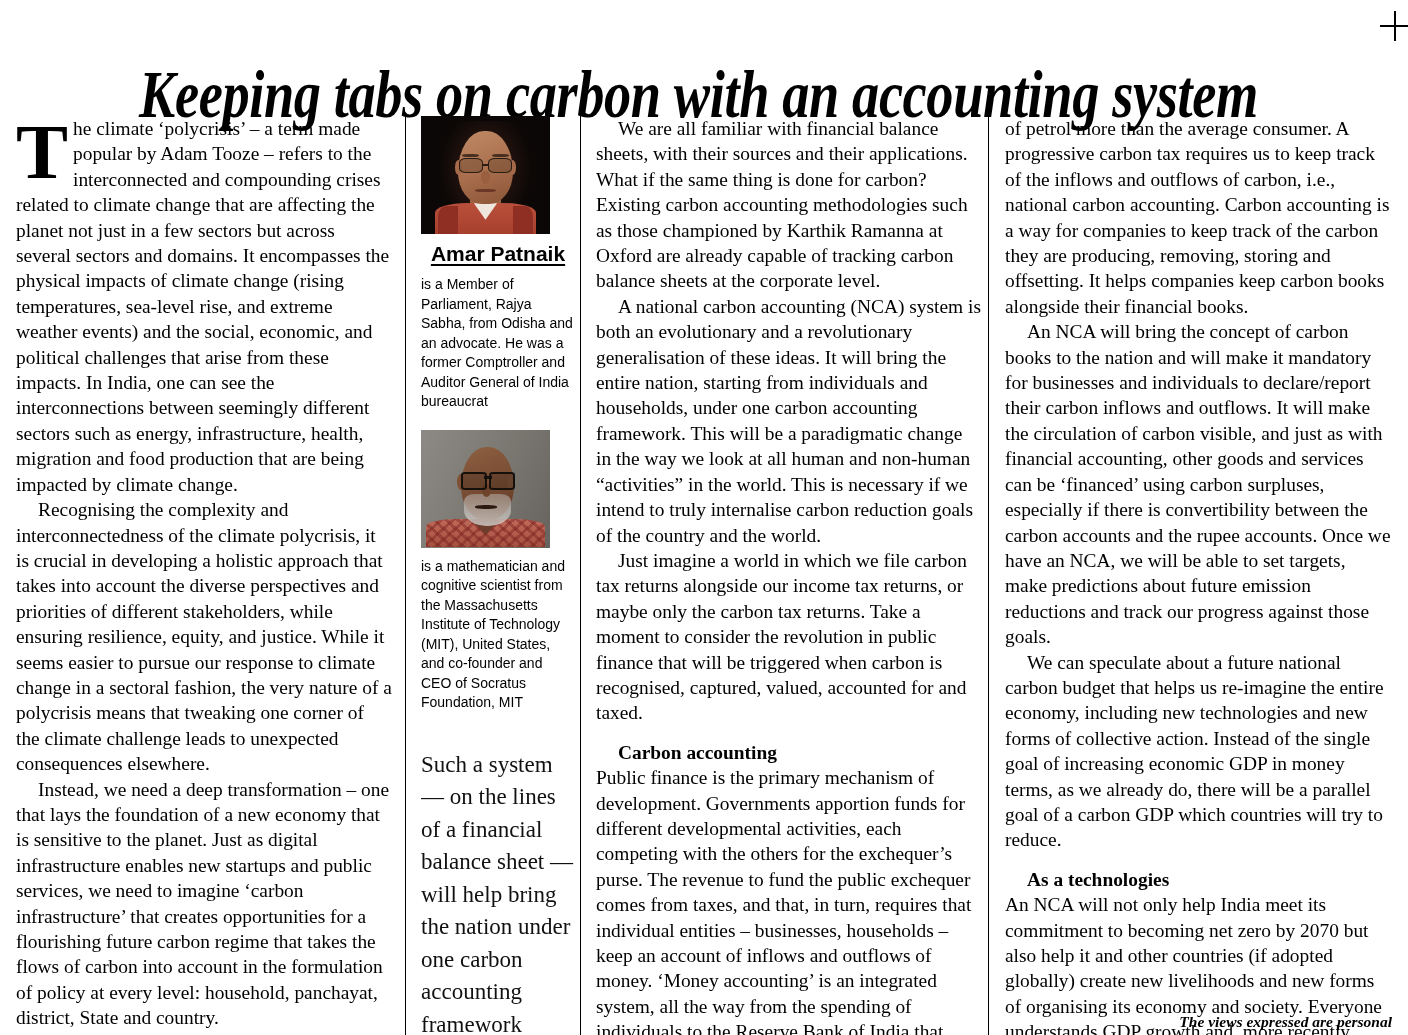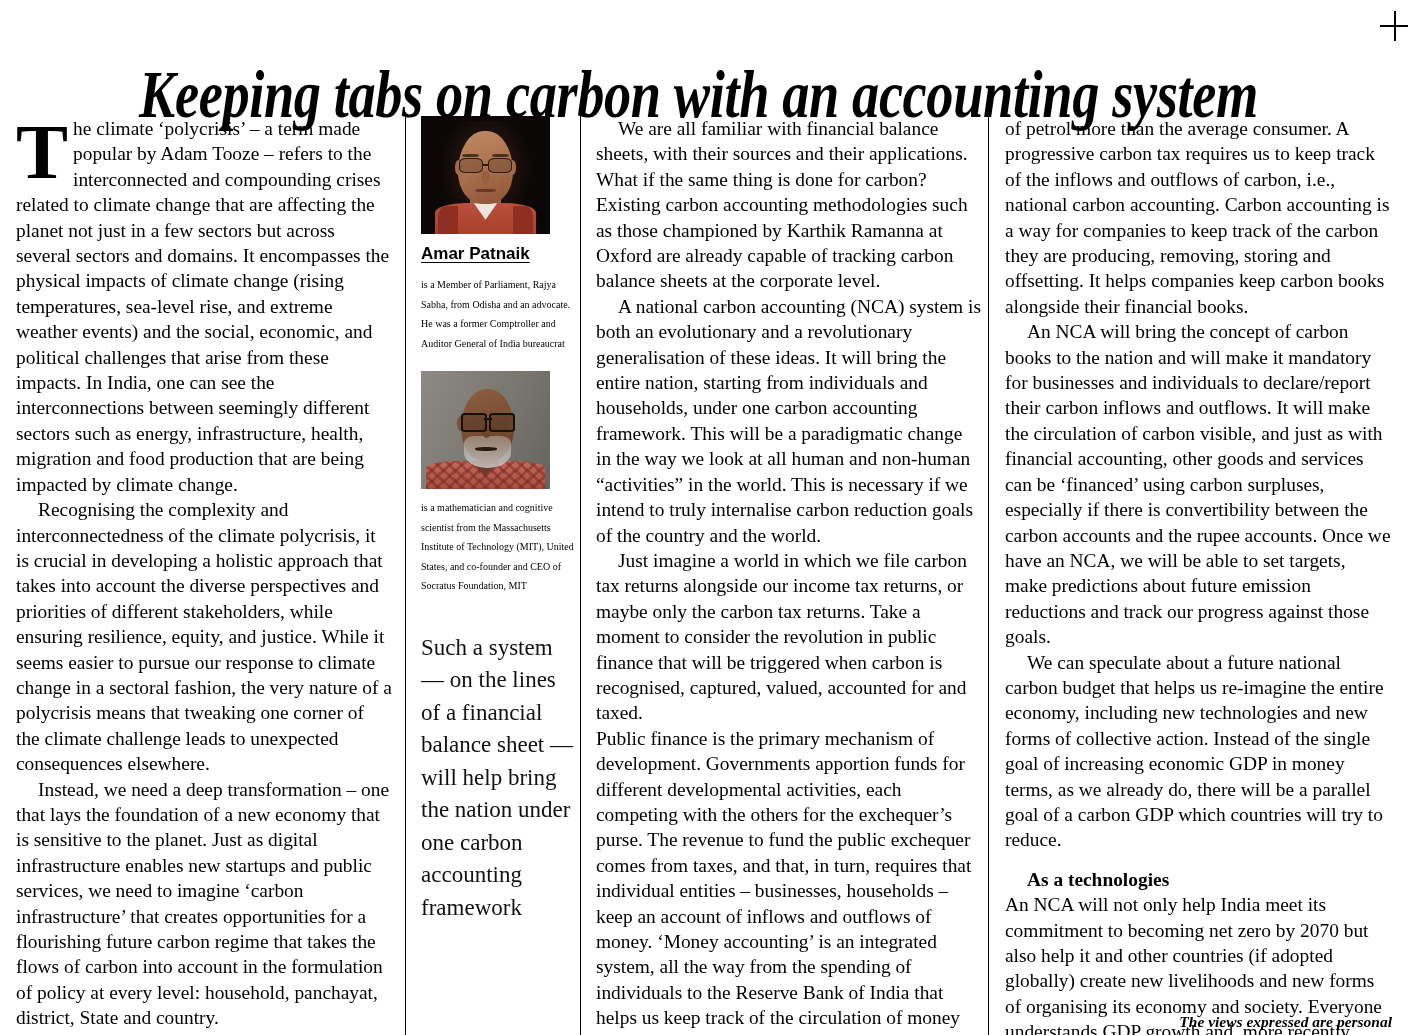--- a/index.html
+++ b/index.html
@@ -121,30 +121,31 @@
   .author-photo {
     width: 129px;
     height: 118px;
     position: relative;
     overflow: hidden;
     margin-bottom: 9px;
   }
   .author-name {
     font-family: "Liberation Sans", sans-serif;
     font-weight: 700;
-    font-size: 17px;
+    font-size: 21px;
     line-height: 21px;
     text-decoration: underline;
     text-underline-offset: 3px;
     margin-bottom: 11px;
     color: #000;
+    text-align: center;
   }
   .author-bio {
-    font-family: Liberation Serif, serif;
-    font-size: 10px;
+    font-family: Liberation Sans, sans-serif;
+    font-size: 14px;
     line-height: 19.5px;
     color: #000;
     margin-bottom: 18px;
   }
 
   .pullquote {
     font-family: "Liberation Serif", serif;
     font-size: 23px;
     line-height: 32.5px;
     color: #111;
@@ -370,20 +371,21 @@
       <div class="author-bio">is a mathematician and cognitive scientist from the Massachusetts Institute of Technology (MIT), United States, and co-founder and CEO of Socratus Foundation, MIT</div>
     </div>
 
     <div class="pullquote">Such a system — on the lines of a financial balance sheet — will help bring the nation under one carbon accounting framework</div>
   </div>
 
   <div class="col col-3 body-text">
     <p>We are all familiar with financial balance sheets, with their sources and their applications. What if the same thing is done for carbon? Existing carbon accounting methodologies such as those championed by Karthik Ramanna at Oxford are already capable of tracking carbon balance sheets at the corporate level.</p>
     <p>A national carbon accounting (NCA) system is both an evolutionary and a revolutionary generalisation of these ideas. It will bring the entire nation, starting from individuals and households, under one carbon accounting framework. This will be a paradigmatic change in the way we look at all human and non-human “activities” in the world. This is necessary if we intend to truly internalise carbon reduction goals of the country and the world.</p>
     <p>Just imagine a world in which we file carbon tax returns alongside our income tax returns, or maybe only the carbon tax returns. Take a moment to consider the revolution in public finance that will be triggered when carbon is recognised, captured, valued, accounted for and taxed.</p>
+    <p class="subhead">Carbon accounting</p>
     <p class="noindent">Public finance is the primary mechanism of development. Governments apportion funds for different developmental activities, each competing with the others for the exchequer’s purse. The revenue to fund the public exchequer comes from taxes, and that, in turn, requires that individual entities – businesses, households – keep an account of inflows and outflows of money. ‘Money accounting’ is an integrated system, all the way from the spending of individuals to the Reserve Bank of India that helps us keep track of the circulation of money within the system. The keeping of accounts makes money visible and makes public finance possible.</p>
 
   </div>
 
   <div class="col col-4 body-text">
     <p class="noindent">of petrol more than the average consumer. A progressive carbon tax requires us to keep track of the inflows and outflows of carbon, i.e., national carbon accounting. Carbon accounting is a way for companies to keep track of the carbon they are producing, removing, storing and offsetting. It helps companies keep carbon books alongside their financial books.</p>
     <p>An NCA will bring the concept of carbon books to the nation and will make it mandatory for businesses and individuals to declare/report their carbon inflows and outflows. It will make the circulation of carbon visible, and just as with financial accounting, other goods and services can be ‘financed’ using carbon surpluses, especially if there is convertibility between the carbon accounts and the rupee accounts. Once we have an NCA, we will be able to set targets, make predictions about future emission reductions and track our progress against those goals.</p>
     <p>We can speculate about a future national carbon budget that helps us re-imagine the entire economy, including new technologies and new forms of collective action. Instead of the single goal of increasing economic GDP in money terms, as we already do, there will be a parallel goal of a carbon GDP which countries will try to reduce.</p>
     <p class="subhead">As a technologies</p>
     <p class="noindent">An NCA will not only help India meet its commitment to becoming net zero by 2070 but also help it and other countries (if adopted globally) create new livelihoods and new forms of organising its economy and society. Everyone understands GDP growth and, more recently, alternative measures such as Gross National Happiness. By making transparent the carbon footprint of human activities, we open up the possibilities of a new form of public discourse and an alignment between development and ecological sustainability. In short, an NCA is a polysolution to a polycrisis.</p>

